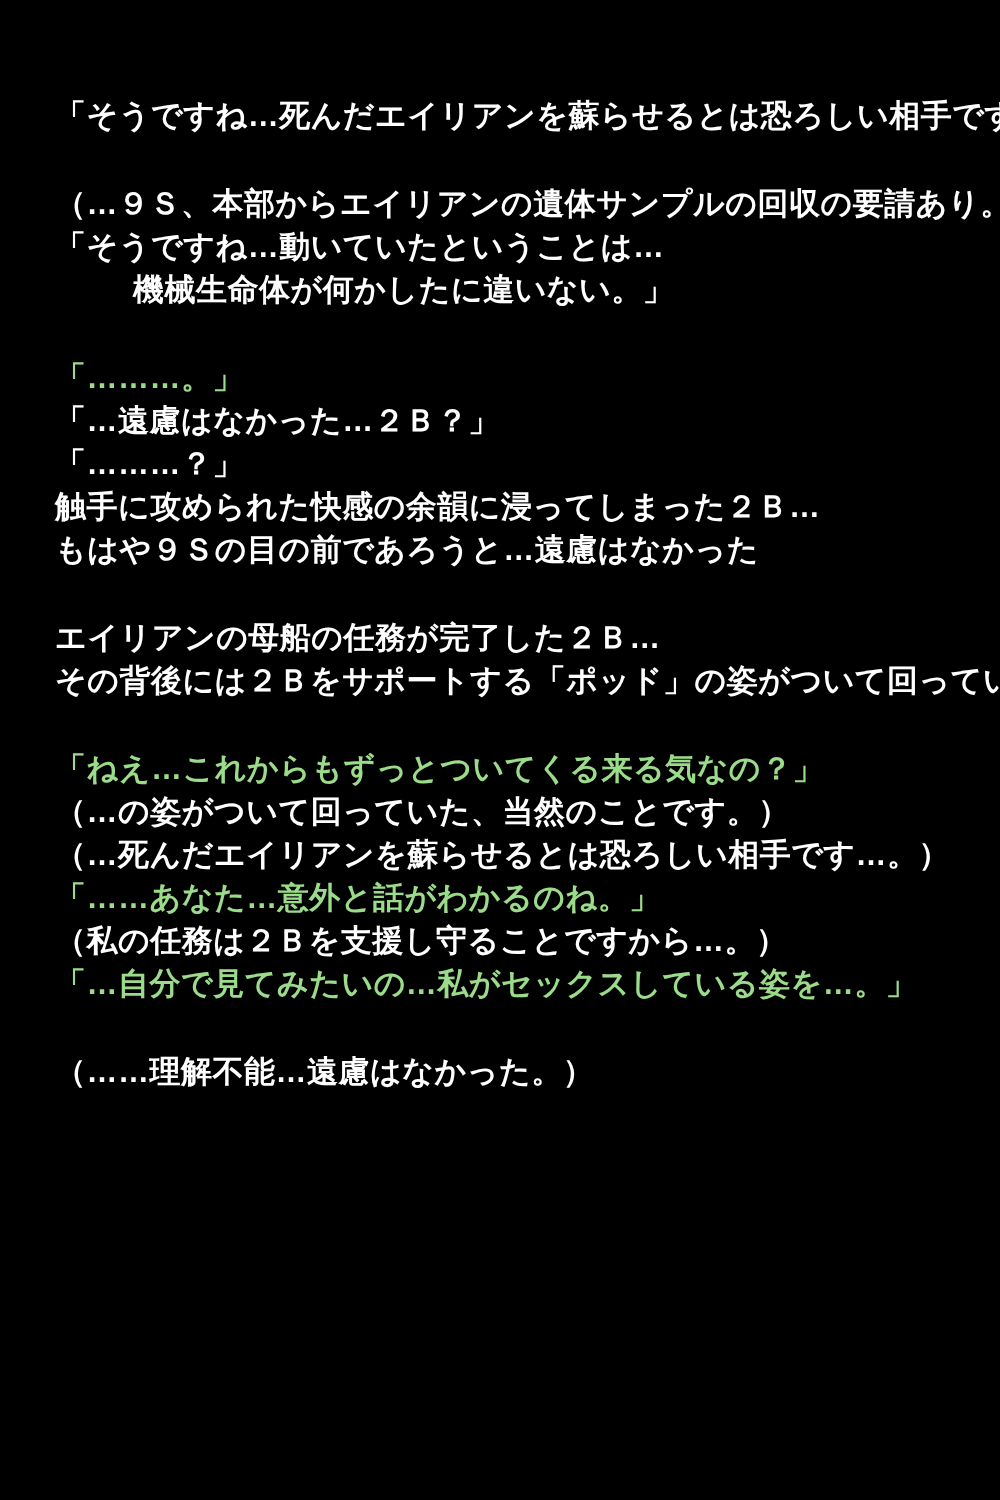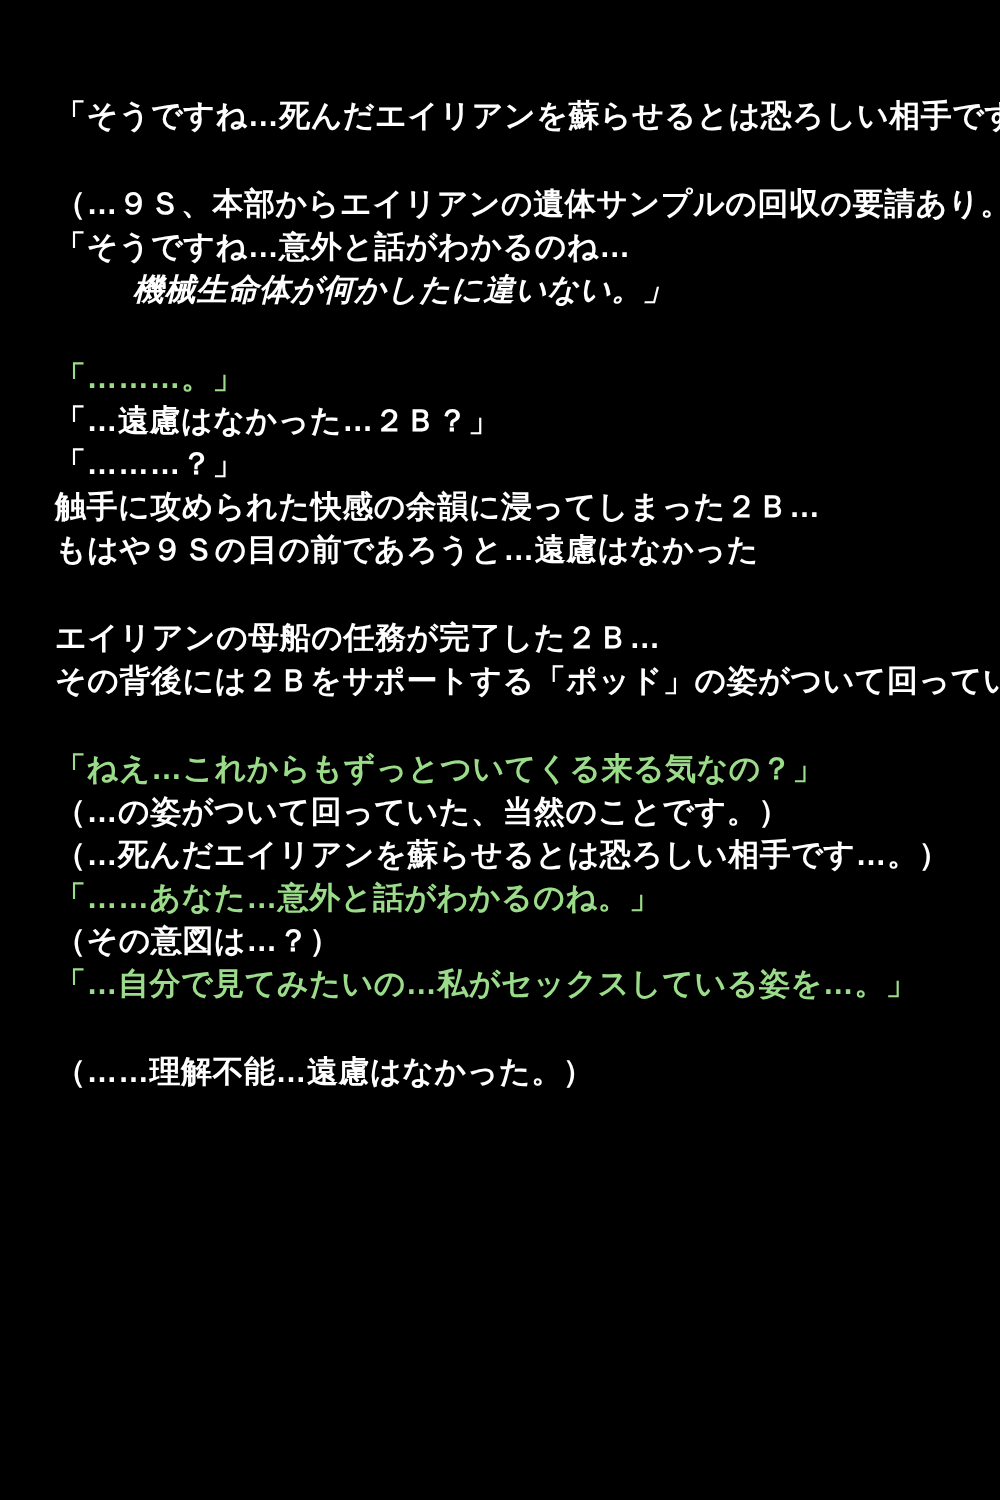--- a/index.html
+++ b/index.html
@@ -24,40 +24,40 @@
     width:940px;
   }
   .line{
     font-size:31px;
     line-height:43px;
     color:var(--white);
     white-space:nowrap;
     letter-spacing:0.5px;
   }
   .line.green{color:var(--green);}
-  .line.indent{padding-left:78px;font-style:italic;}
+  .line.indent{padding-left:78px;}
   .line.gap{margin-top:45px;}
 </style>
 </head>
 <body>
 
 <div class="page">
   <div class="text-block">
     <div class="line">「そうですね…死んだエイリアンを蘇らせるとは恐ろしい相手です。」</div>
     <div class="line gap">（…９Ｓ、本部からエイリアンの遺体サンプルの回収の要請あり。）</div>
-    <div class="line">「そうですね…意外と話がわかるのね…</div>
+    <div class="line">「そうですね…動いていたということは…</div>
     <div class="line indent">機械生命体が何かしたに違いない。」</div>
     <div class="line green gap">「………。」</div>
     <div class="line">「…遠慮はなかった…２Ｂ？」</div>
     <div class="line">「………？」</div>
     <div class="line">触手に攻められた快感の余韻に浸ってしまった２Ｂ…</div>
     <div class="line">もはや９Ｓの目の前であろうと…遠慮はなかった</div>
     <div class="line gap">エイリアンの母船の任務が完了した２Ｂ…</div>
     <div class="line">その背後には２Ｂをサポートする「ポッド」の姿がついて回っていた</div>
     <div class="line green gap">「ねえ…これからもずっとついてくる来る気なの？」</div>
     <div class="line">（…の姿がついて回っていた、当然のことです。）</div>
     <div class="line">（…死んだエイリアンを蘇らせるとは恐ろしい相手です…。）</div>
     <div class="line green">「……あなた…意外と話がわかるのね。」</div>
-    <div class="line">（その意図は…？）</div>
+    <div class="line">（私の任務は２Ｂを支援し守ることですから…。）</div>
     <div class="line green">「…自分で見てみたいの…私がセックスしている姿を…。」</div>
     <div class="line gap">（……理解不能…遠慮はなかった。）</div>
   </div>
 </div>
 
 </body></html>

